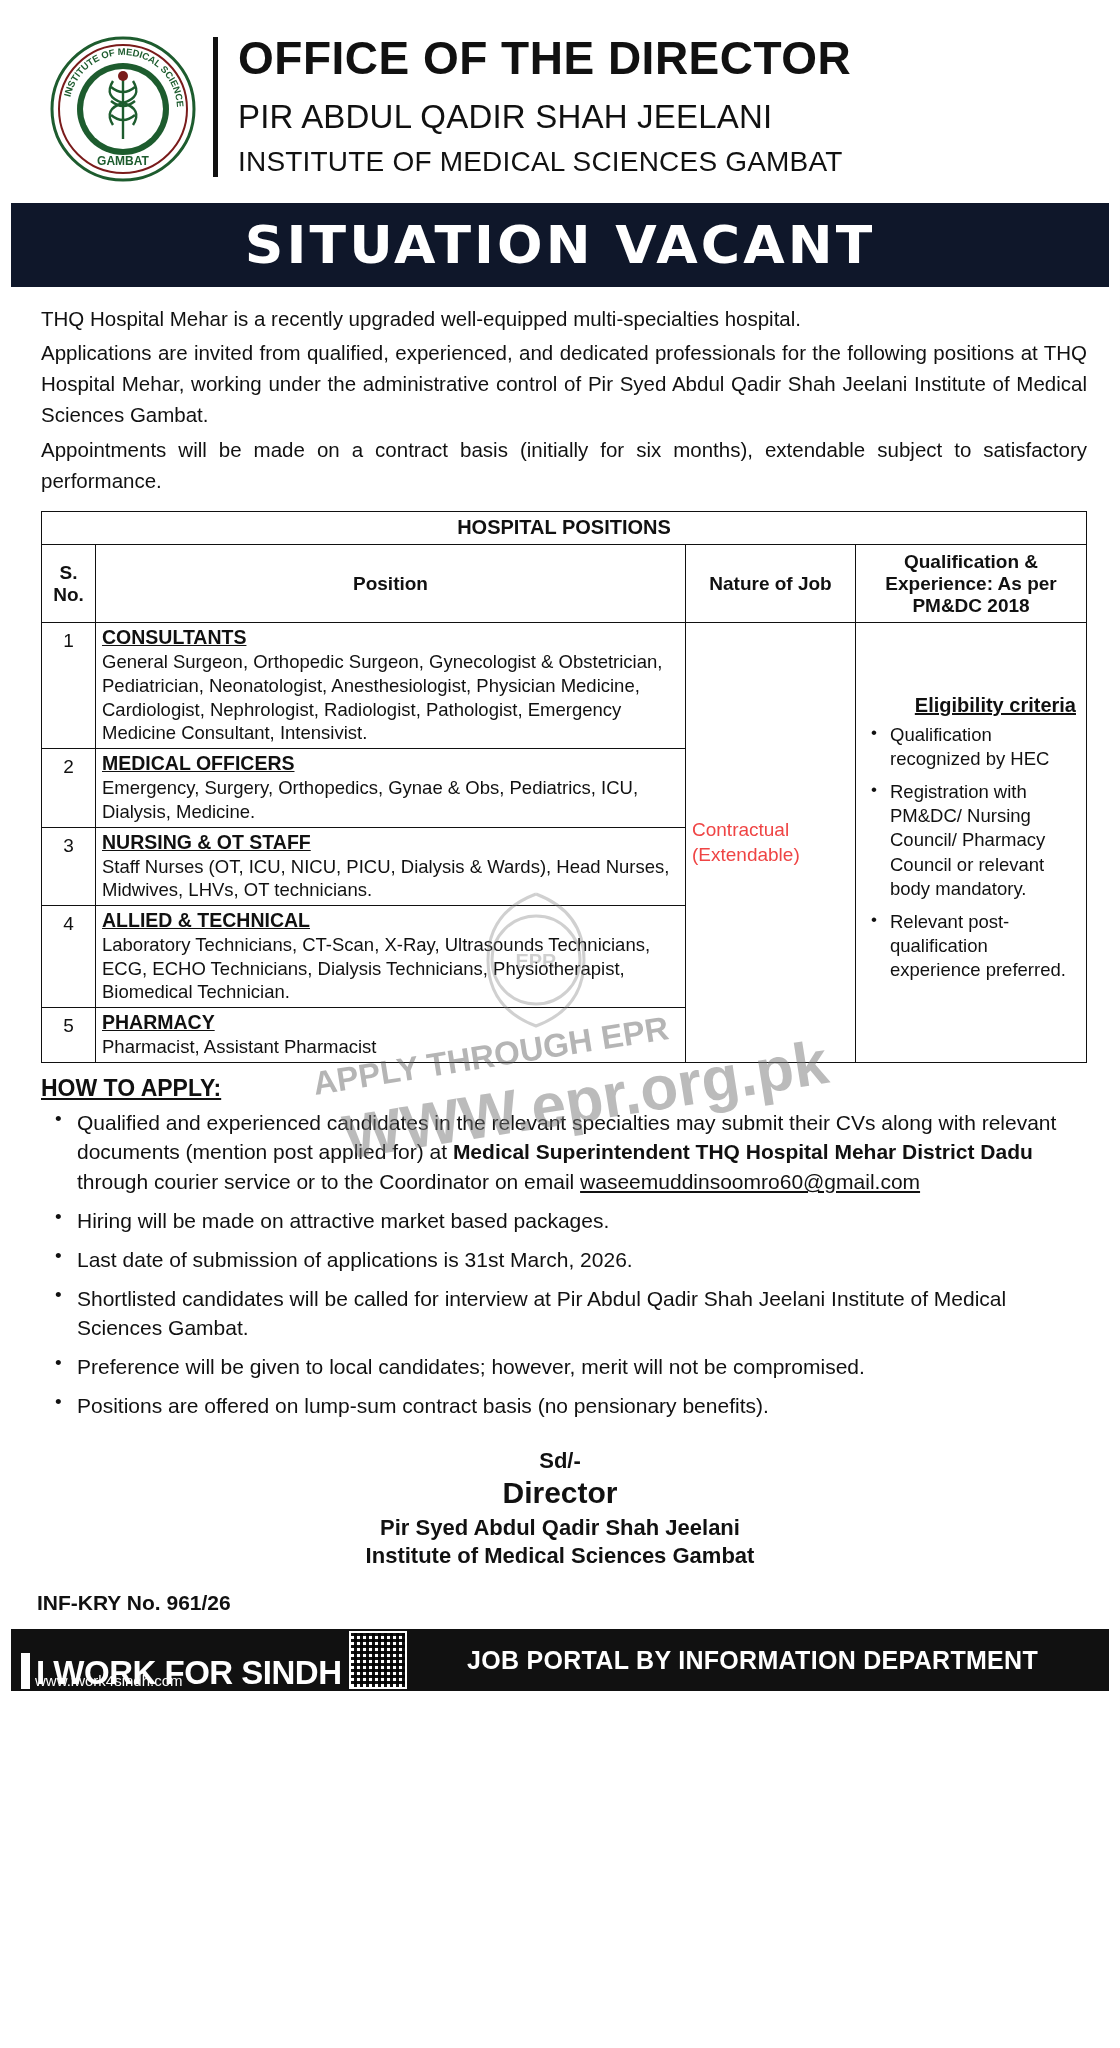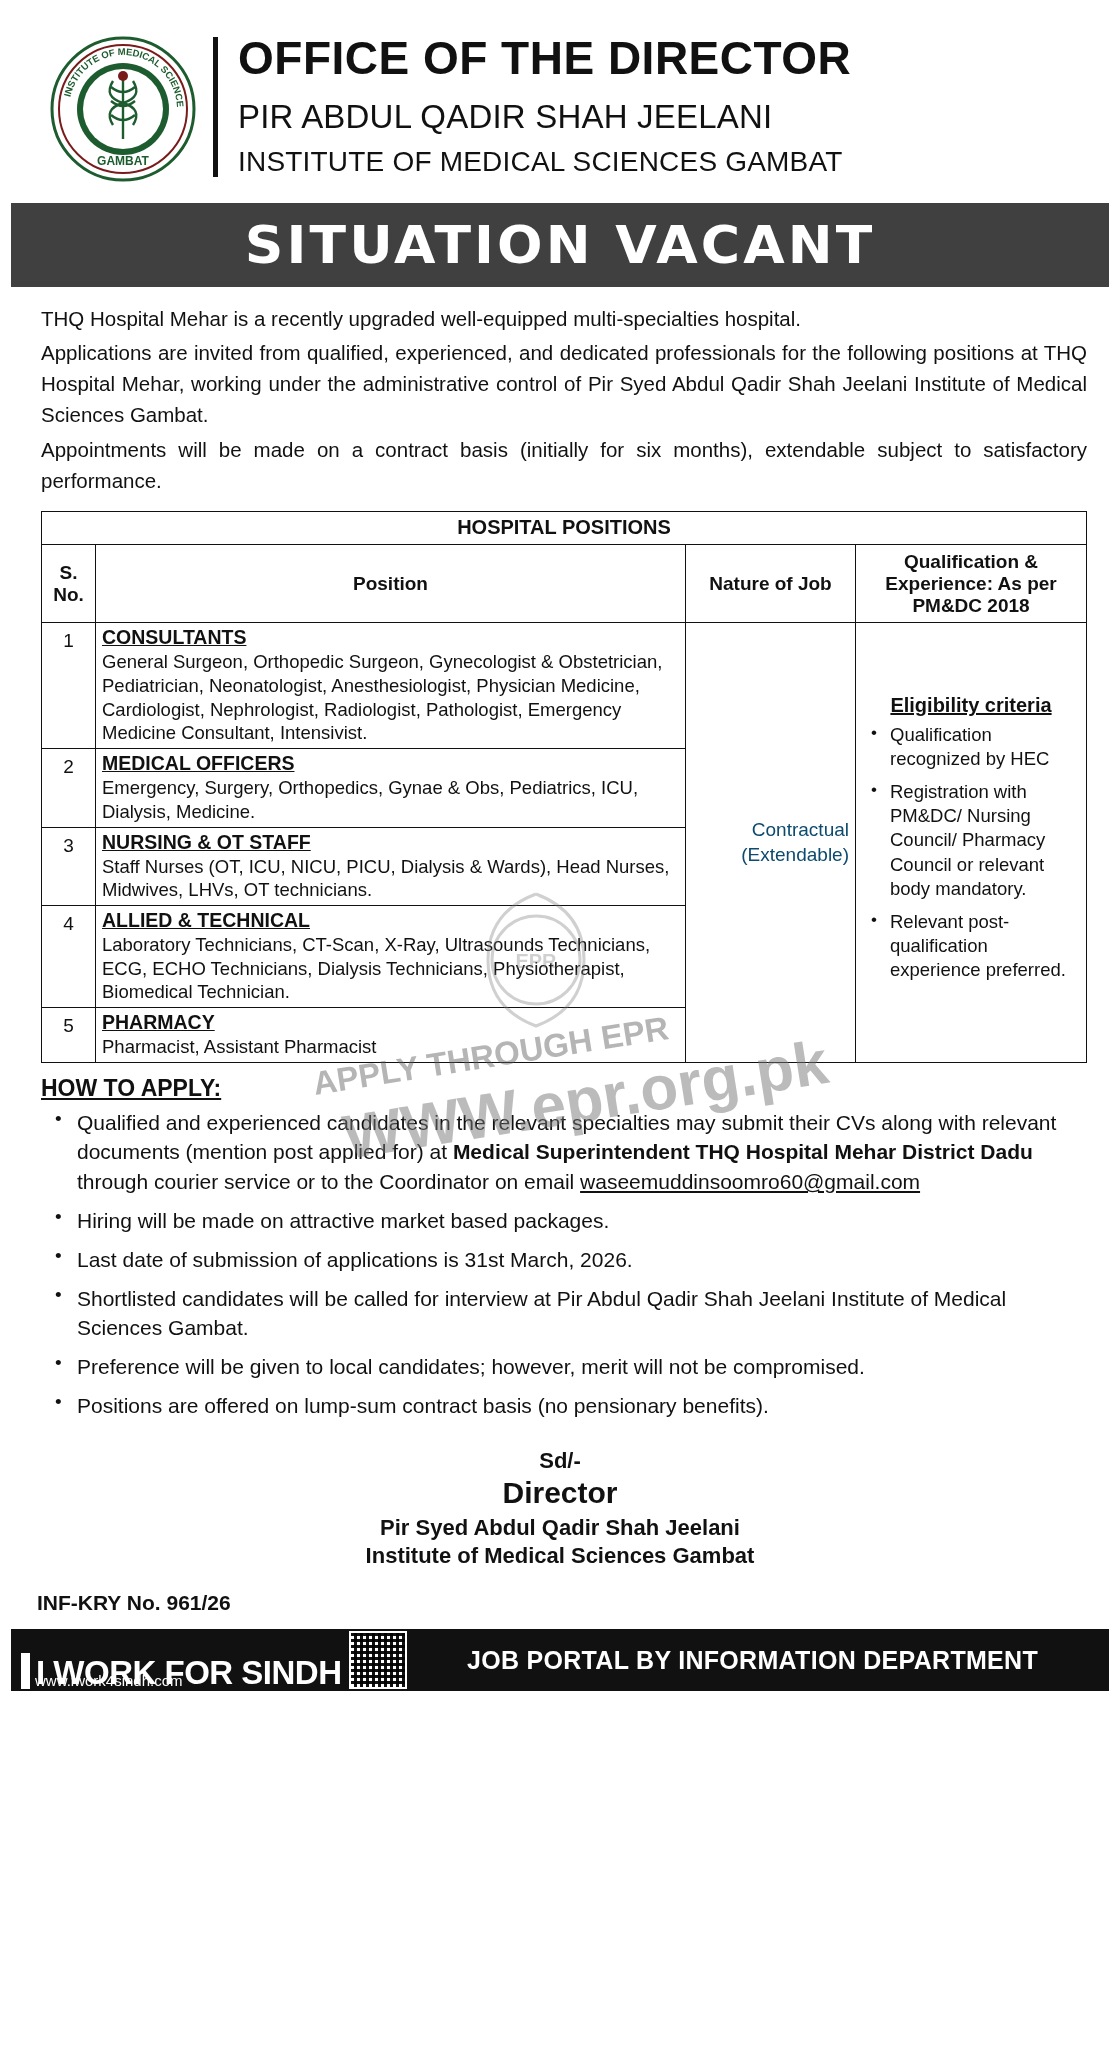--- a/index.html
+++ b/index.html
@@ -72,21 +72,21 @@
   .h-sub2 {
     font-size: 28px;
     line-height: 1.2;
     color: #111;
     margin-top: 8px;
     letter-spacing: 0.2px;
   }
 
   
   .banner {
-    background: #404040;
+    background: #0f172a;
     height: 84px;
     display: flex;
     align-items: center;
     justify-content: center;
     margin: 6px 0 0 0;
   }
   .banner-text {
     color: #ffffff;
     font-size: 52px;
     font-weight: bold;
@@ -150,32 +150,32 @@
     text-decoration: underline;
     display: block;
     margin-bottom: 1px;
   }
   .catbody {
     font-size: 18.5px;
     line-height: 1.28;
     color: #111;
   }
   .nature {
-    text-align: right;
+    text-align: left;
     font-size: 19px;
     line-height: 1.3;
-    color: #0c4a6e;
+    color: #ef4444;
     vertical-align: middle !important;
   }
   .qual-cell { vertical-align: middle !important; padding: 6px 10px !important; }
   .elig-title {
     font-size: 20px;
     font-weight: bold;
     text-decoration: underline;
-    text-align: center;
+    text-align: right;
     color: #111;
     margin-bottom: 6px;
   }
   ul.elig {
     margin: 0;
     padding-left: 20px;
     list-style: none;
   }
   ul.elig li {
     font-size: 18.5px;

